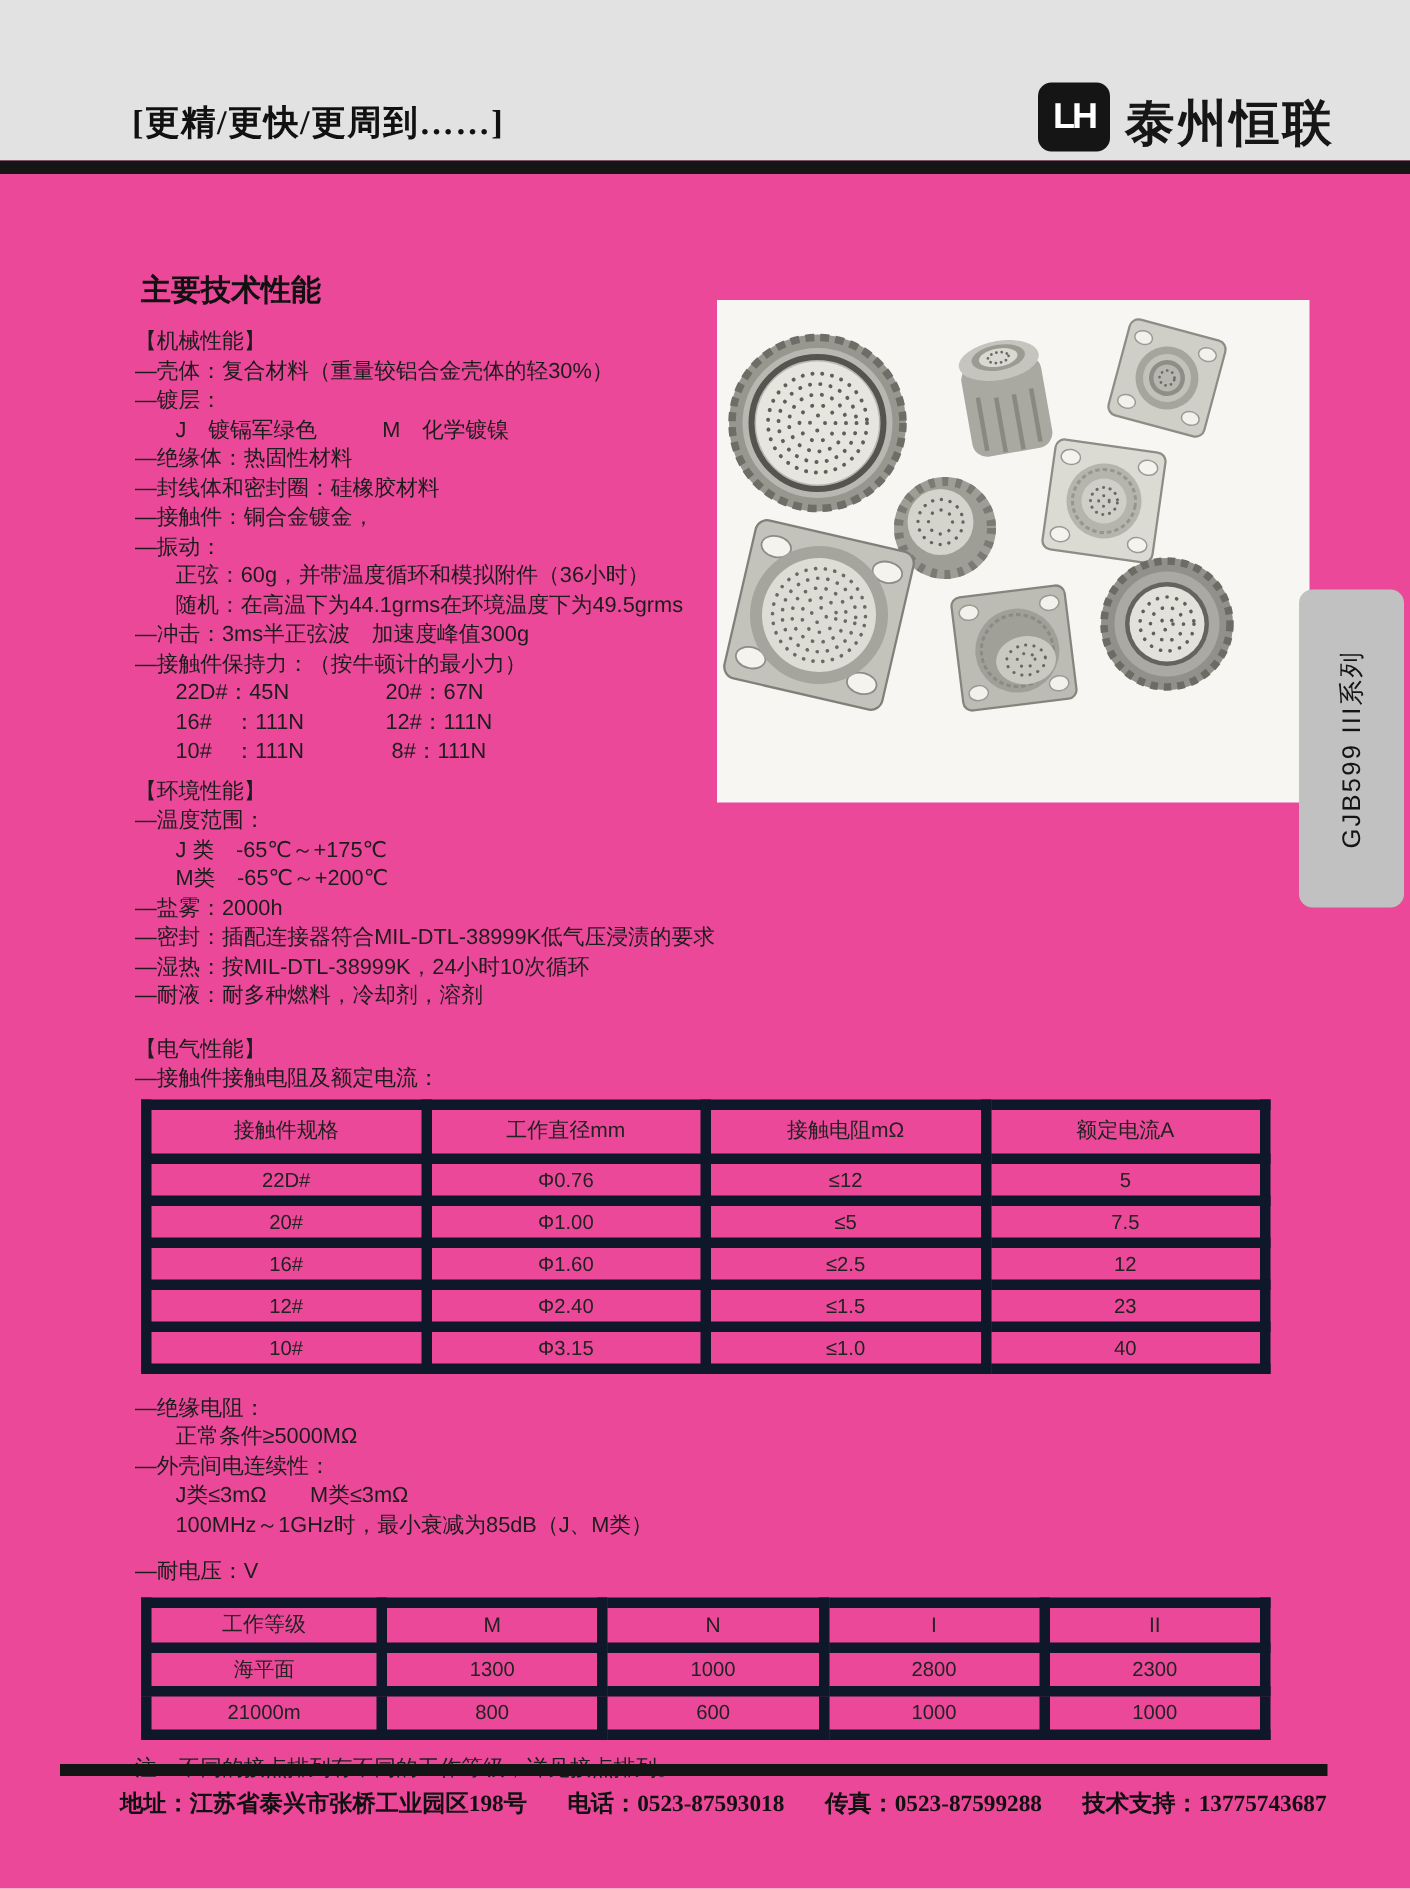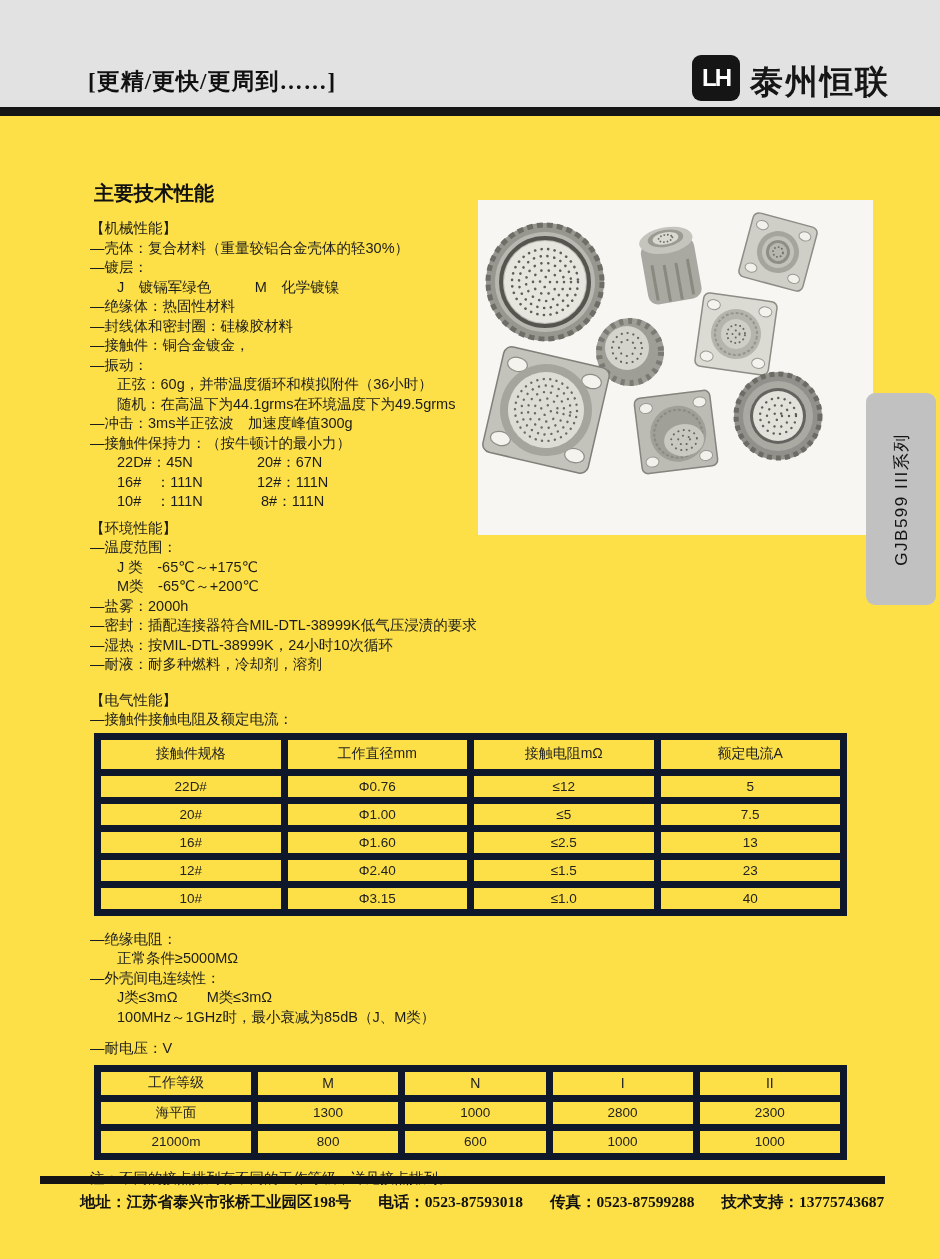--- a/index.html
+++ b/index.html
@@ -1,16 +1,16 @@
 <!DOCTYPE html>
 <html><head>
 <meta charset="utf-8">
 <style>
   html,body{margin:0;padding:0;background:#ffffff;}
-  .page{position:relative;width:940px;height:1259px;background:#fde047;overflow:hidden;
+  .page{position:relative;width:940px;height:1259px;background:#ec4899;overflow:hidden;
         font-family:"Liberation Sans","DejaVu Sans",sans-serif;color:#1c1c1c;}
 
   
   .header-band{position:absolute;left:0;top:0;width:940px;height:107px;background:#e3e2e3;}
   .header-rule{position:absolute;left:0;top:107px;width:940px;height:9px;background:#151515;}
   .slogan{position:absolute;left:88px;top:66px;font-family:"Liberation Serif","DejaVu Serif",serif;
           font-weight:bold;font-size:23px;letter-spacing:1px;color:#111;}
   .logo-box{position:absolute;left:692px;top:55px;width:48px;height:46px;background:#151515;
             border-radius:9px;display:flex;align-items:center;justify-content:center;}
   .logo-monogram{color:#fff;font-weight:900;font-size:24px;letter-spacing:-2px;
@@ -249,21 +249,21 @@
           <tr>
             <td>20#</td>
             <td>Φ1.00</td>
             <td>≤5</td>
             <td>7.5</td>
           </tr>
           <tr>
             <td>16#</td>
             <td>Φ1.60</td>
             <td>≤2.5</td>
-            <td>13</td>
+            <td>12</td>
           </tr>
           <tr>
             <td>12#</td>
             <td>Φ2.40</td>
             <td>≤1.5</td>
             <td>23</td>
           </tr>
           <tr>
             <td>10#</td>
             <td>Φ3.15</td>

